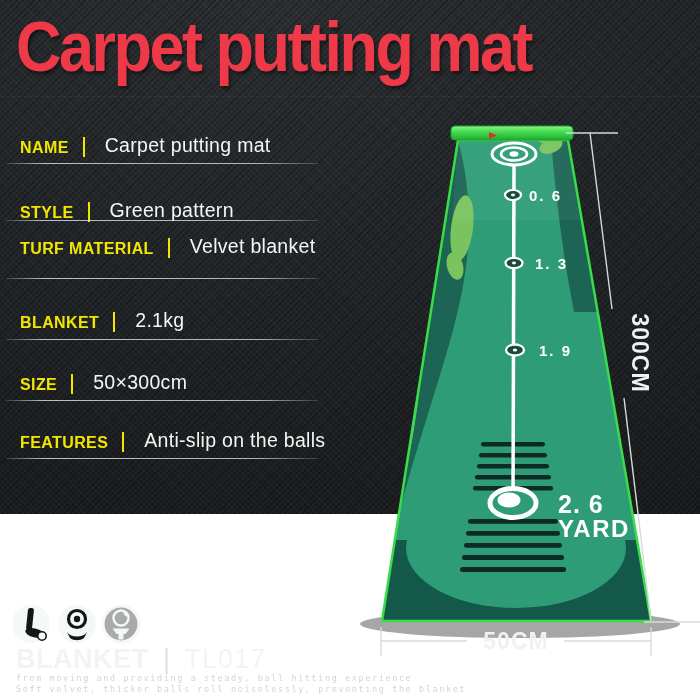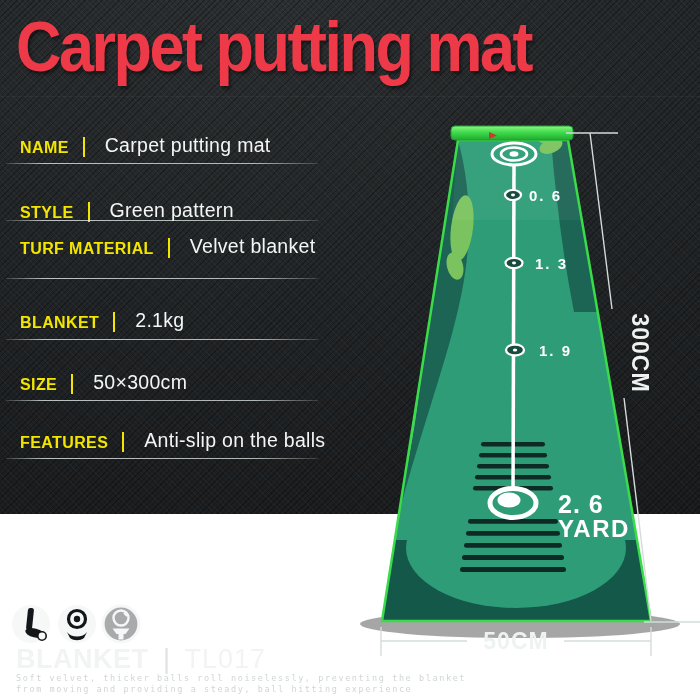--- a/index.html
+++ b/index.html
@@ -195,16 +195,16 @@
   </div>
   <div class="spec-sep" style="top:458px"></div>
 
   <div class="brand-line">
     <span class="brand-name">BLANKET</span>
     <span class="brand-divider">|</span>
     <span class="brand-model">TL017</span>
   </div>
 
   <div class="small-print">
+    <div>from moving and providing a steady, ball hitting experience</div>
     <div>Soft velvet, thicker balls roll noiselessly, preventing the blanket</div>
-    <div>from moving and providing a steady, ball hitting experience</div>
   </div>
 </div>
 
 </body></html>

